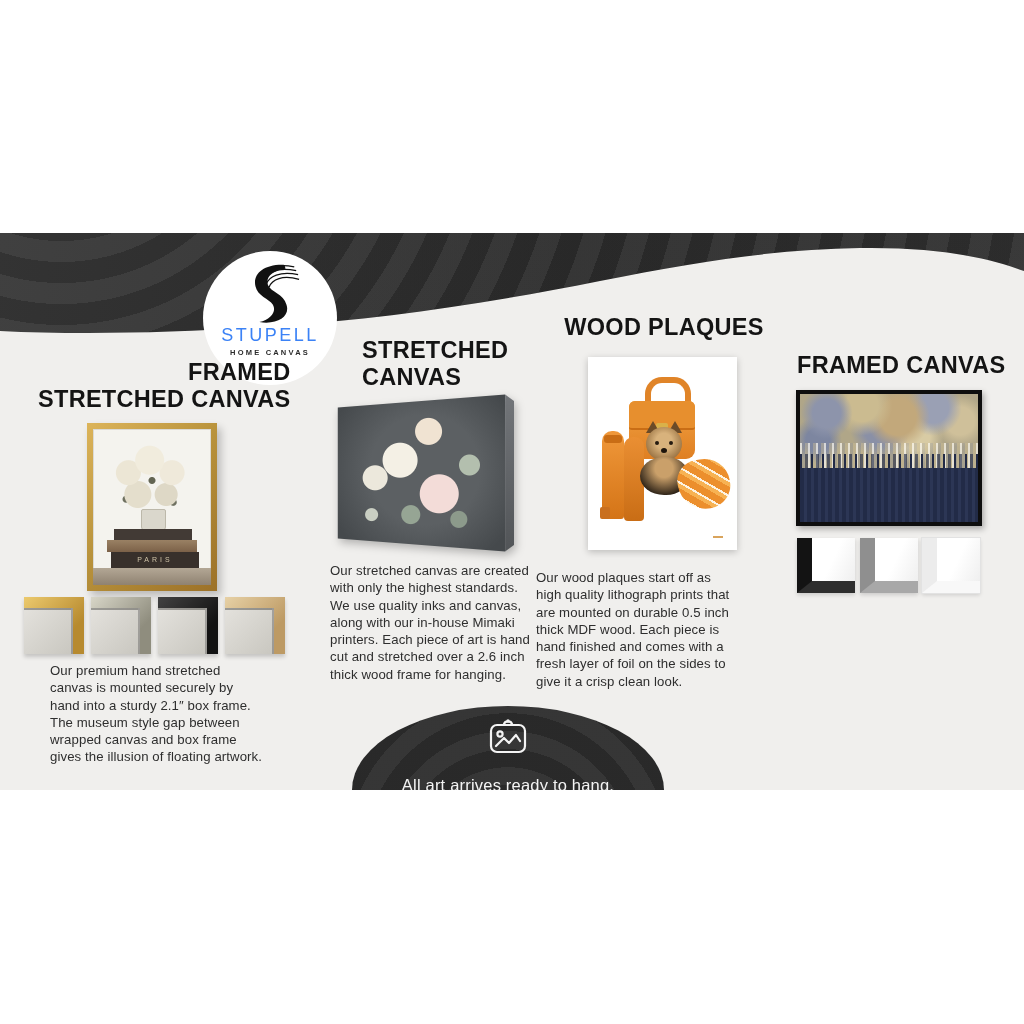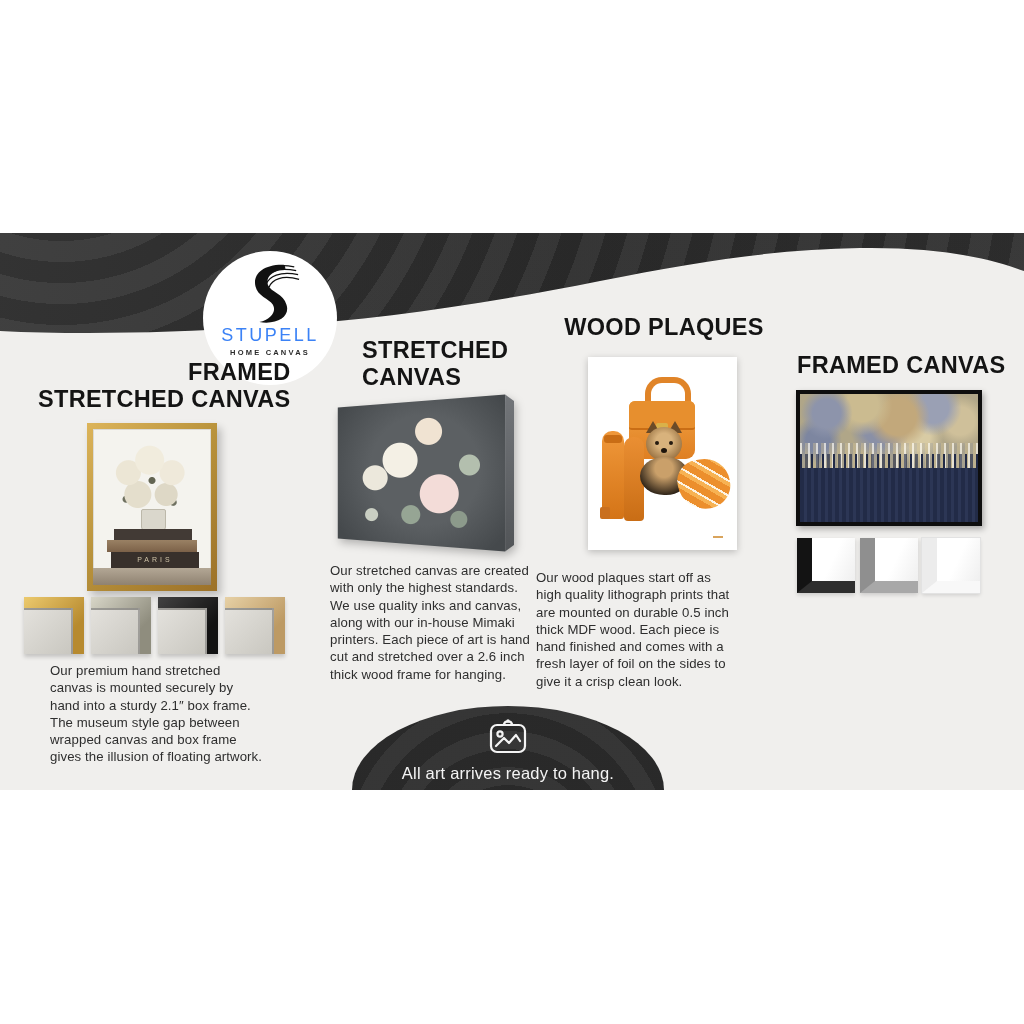--- a/index.html
+++ b/index.html
@@ -15,21 +15,21 @@
       linear-gradient(100deg,#363636,#2b2b2b 55%,#2f2f2f);}
 
   
   .dome{position:absolute;left:352px;top:473px;width:312px;height:84px;
     border-radius:50% 50% 0 0 / 100% 100% 0 0;
     background:
       repeating-radial-gradient(circle at 50% 180%, rgba(255,255,255,0.05) 0 18px, rgba(0,0,0,0.04) 18px 36px),
       #2b2b2b;
     text-align:center;color:#f4f4f4;}
   .dome-icon{margin-top:12px;}
-  .dome-text{font-size:16.5px;letter-spacing:0.2px;margin-top:2px;color:#f4f4f4;}
+  .dome-text{font-size:16.5px;letter-spacing:0.2px;margin-top:14px;color:#f4f4f4;}
 
   
   .logo-circle{position:absolute;left:203px;top:18px;width:134px;height:134px;border-radius:50%;
     background:#ffffff;text-align:center;}
   .logo-s{margin-top:10px;}
   .logo-name{font-size:18px;font-weight:normal;letter-spacing:2.5px;color:#3b82f6;margin-top:-4px;}
   .logo-tag{font-size:7.5px;font-weight:bold;letter-spacing:2.2px;color:#2a2a2a;margin-top:2px;}
 
   .h{position:absolute;font-weight:bold;font-size:23.5px;line-height:27px;letter-spacing:0.3px;color:#141414;}
   .h span{display:block;}

